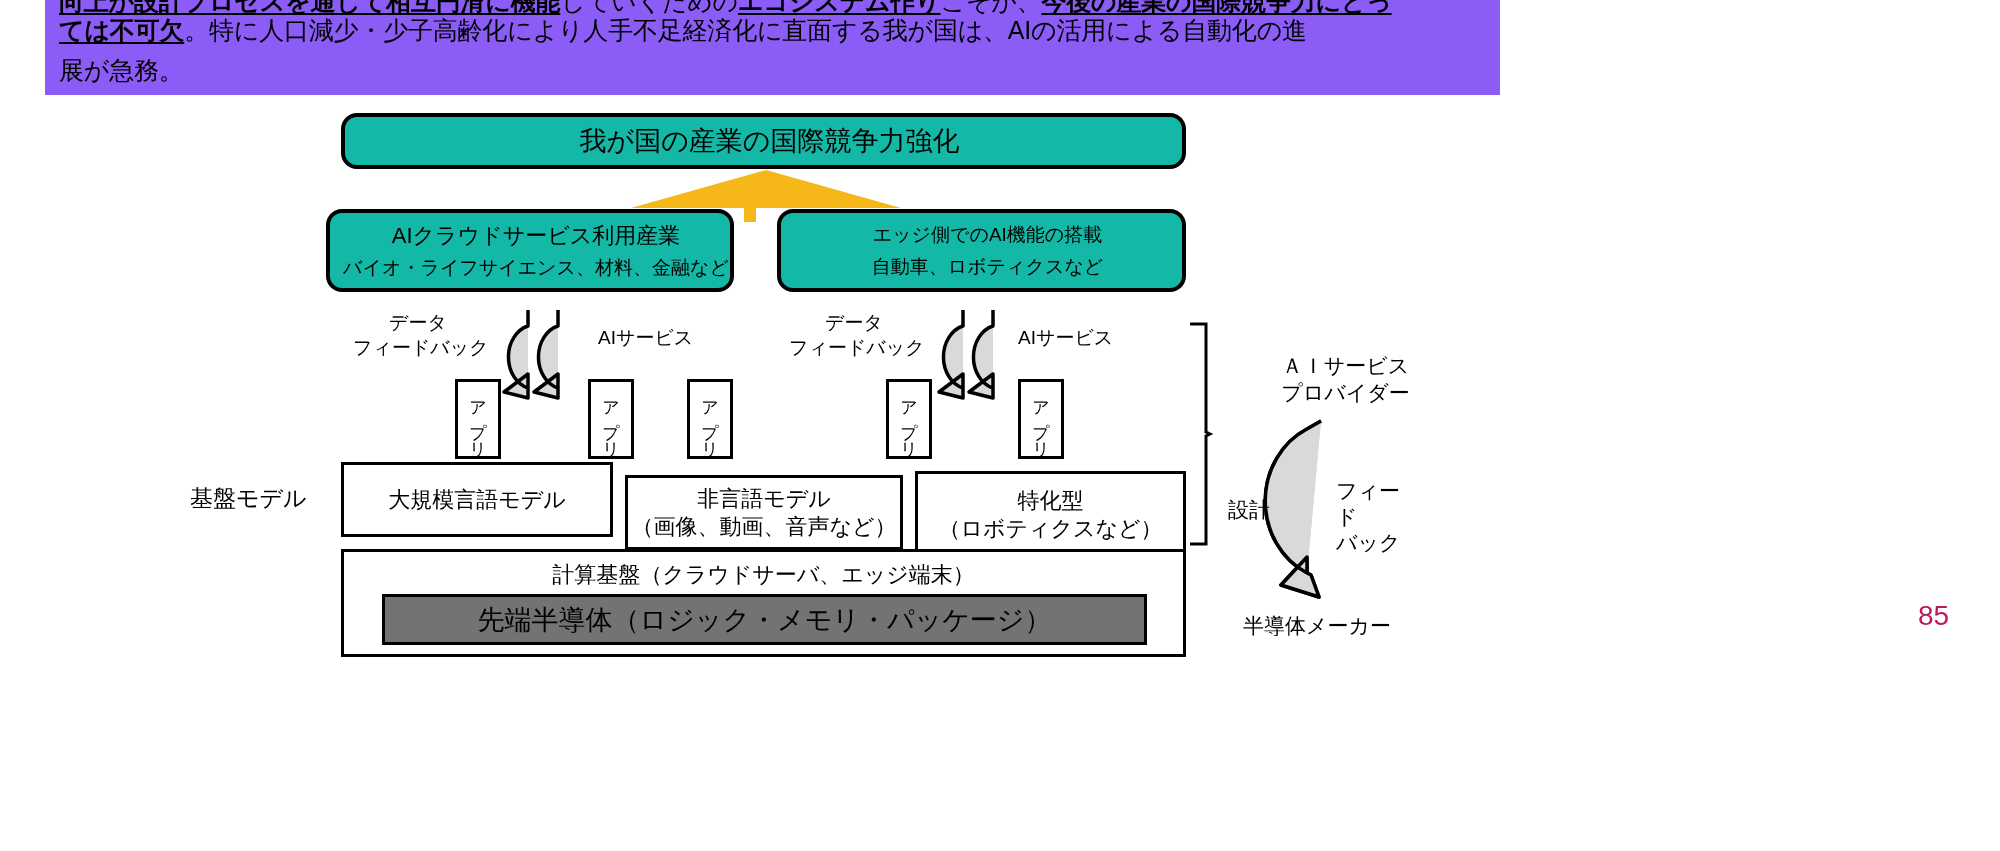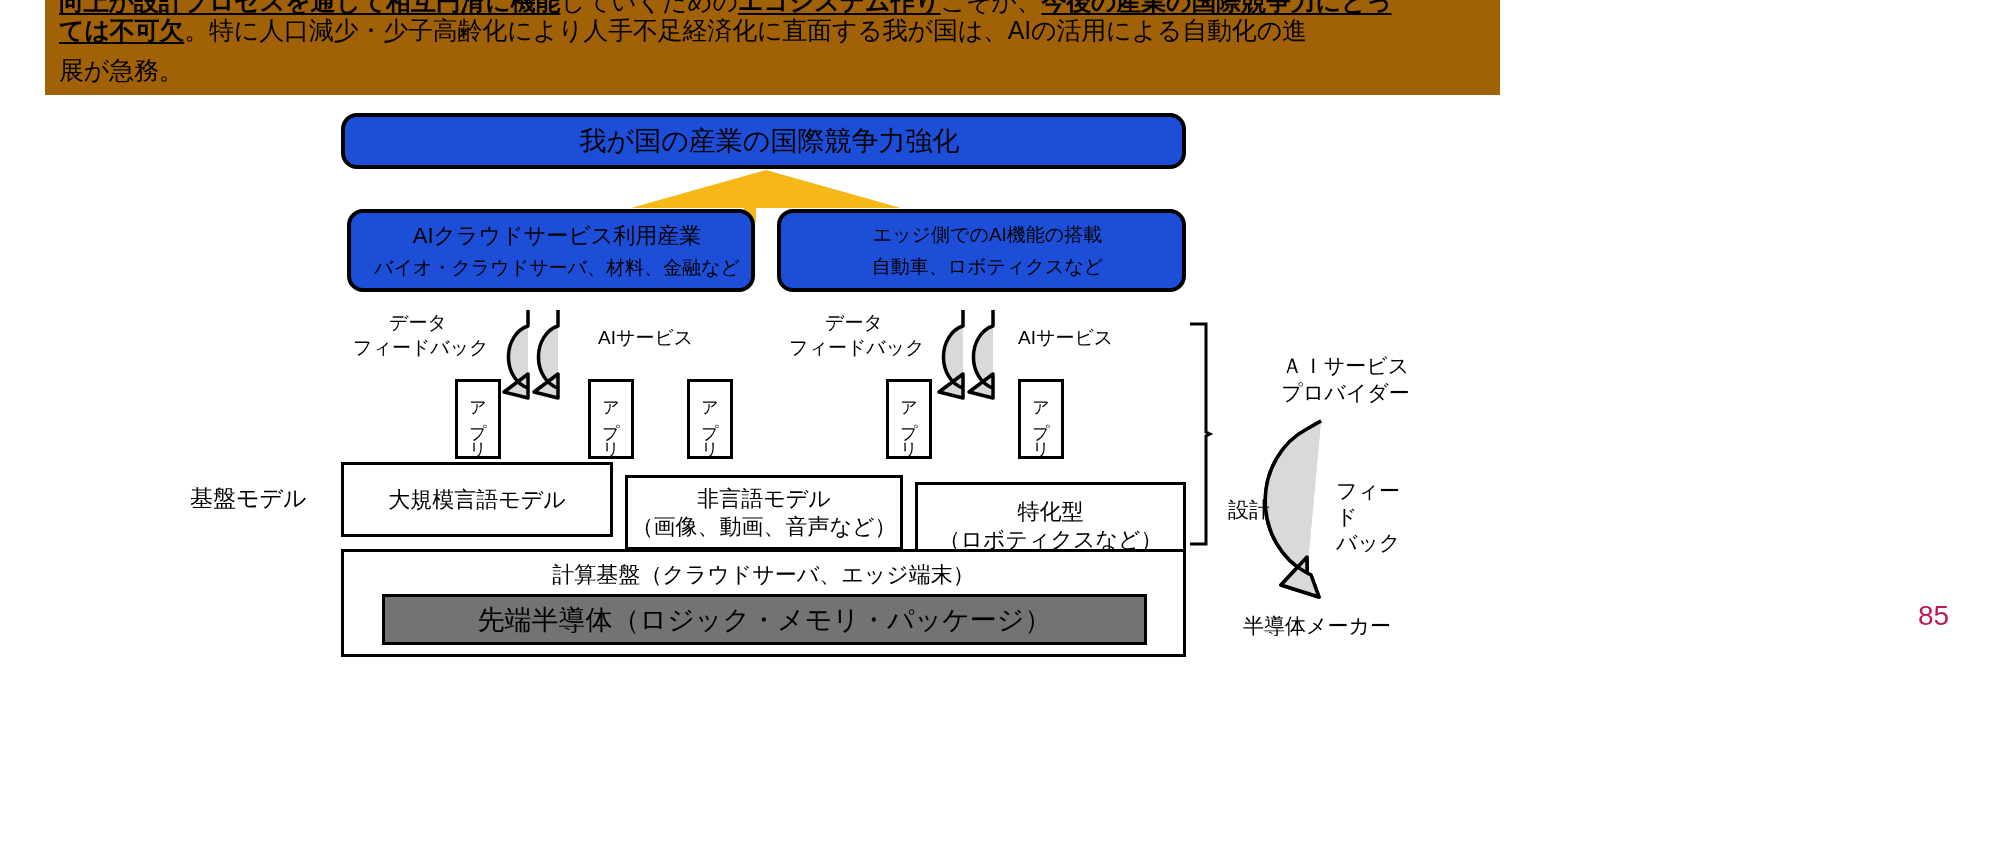--- a/index.html
+++ b/index.html
@@ -7,36 +7,36 @@
     width:2000px;height:851px;
     background:#ffffff;
     font-family:"Liberation Sans","DejaVu Sans",sans-serif;
     color:#000;
     overflow:hidden;
     position:relative;
   }
   
   #banner{
     position:absolute;left:45px;top:0;width:1455px;height:95px;
-    background:#a16207;
+    background:#8b5cf6;
     box-sizing:border-box;
     padding:0 14px;
   }
   #banner .ln{
     font-size:25px;line-height:31px;white-space:nowrap;letter-spacing:-0.2px;
   }
   #banner .ln.l1{position:absolute;top:-14px;left:14px;}
   #banner .ln.l2{position:absolute;top:15px;left:14px;}
   #banner .ln.l3{position:absolute;top:55px;left:14px;}
   .b{font-weight:bold;text-decoration:underline;text-underline-offset:3px;}
 
   
   .rbox{
     position:absolute;box-sizing:border-box;
-    border:4px solid #000;border-radius:16px;background:#1d4ed8;
+    border:4px solid #000;border-radius:16px;background:#14b8a6;
     display:flex;flex-direction:column;align-items:center;justify-content:center;
     text-align:center;
     padding-left:12px;
   }
   .sbox{
     position:absolute;box-sizing:border-box;
     border:3px solid #000;background:#fff;
     display:flex;flex-direction:column;align-items:center;justify-content:center;
     text-align:center;
   }
@@ -48,21 +48,21 @@
   #tri{
     position:absolute;left:631px;top:170px;width:0;height:0;
     border-left:135px solid transparent;
     border-right:135px solid transparent;
     border-bottom:38px solid #f6b819;
   }
   #tri-stem{
     position:absolute;left:744px;top:206px;width:12px;height:16px;background:#f6b819;
   }
 
-  #ind-left{left:347px;top:209px;width:408px;height:83px;}
+  #ind-left{left:326px;top:209px;width:408px;height:83px;}
   #ind-right{left:777px;top:209px;width:409px;height:83px;}
   #ind-left .t1{font-size:22px;margin-bottom:4px;}
   #ind-left .t2{font-size:19px;}
   #ind-right .t1{font-size:19px;margin-bottom:6px;}
   #ind-right .t2{font-size:19px;}
 
   .cyclabel{position:absolute;font-size:19px;line-height:25px;text-align:center;white-space:nowrap;}
 
   
   .appbox{
@@ -72,21 +72,21 @@
   }
   .appbox span{
     font-size:17px;line-height:21px;
     writing-mode:vertical-rl;text-orientation:upright;letter-spacing:1px;
   }
 
   
   #fm-label{position:absolute;left:190px;top:483px;font-size:23px;}
   #fm-1{left:341px;top:462px;width:272px;height:75px;}
   #fm-2{left:625px;top:462px;width:278px;height:75px;margin-top:13px;}
-  #fm-3{left:915px;top:482px;width:271px;height:87px;}
+  #fm-3{left:915px;top:471px;width:271px;height:87px;}
   .fm-t{font-size:22px;line-height:28px;}
 
   
   #compute{left:341px;top:549px;width:845px;height:108px;border-width:3px;border-radius:0;justify-content:flex-start;padding-top:8px;}
   #compute .ct{font-size:22px;}
   #semi{
     position:absolute;left:382px;top:594px;width:765px;height:51px;
     box-sizing:border-box;border:3px solid #000;background:#737373;
     display:flex;align-items:center;justify-content:center;
   }
@@ -121,21 +121,21 @@
 
 <div class="rbox" id="goal-box">
   <div class="t">我が国の産業の国際競争力強化</div>
 </div>
 
 <div id="tri"></div>
 <div id="tri-stem"></div>
 
 <div class="rbox" id="ind-left">
   <div class="t1">AIクラウドサービス利用産業</div>
-  <div class="t2">バイオ・クラウドサーバ、材料、金融など</div>
+  <div class="t2">バイオ・ライフサイエンス、材料、金融など</div>
 </div>
 <div class="rbox" id="ind-right">
   <div class="t1">エッジ側でのAI機能の搭載</div>
   <div class="t2">自動車、ロボティクスなど</div>
 </div>
 
 <svg style="position:absolute;left:480px;top:300px;width:130px;height:100px;" viewBox="0 0 130 100">
   <path d="M48 10 L48 26 A26 32 0 0 0 48 88 L48 74 L24 92 L48 98 L48 88" fill="#d9d9d9" stroke="#000" stroke-width="3.5" stroke-linejoin="round"></path>
   <path d="M78 10 L78 26 A26 32 0 0 1 78 88 L78 74 L102 92 L78 98 L78 88" fill="#d9d9d9" stroke="#000" stroke-width="3.5" stroke-linejoin="round" transform="translate(0,0) scale(-1,1) translate(-156,0)"></path>
 </svg>

